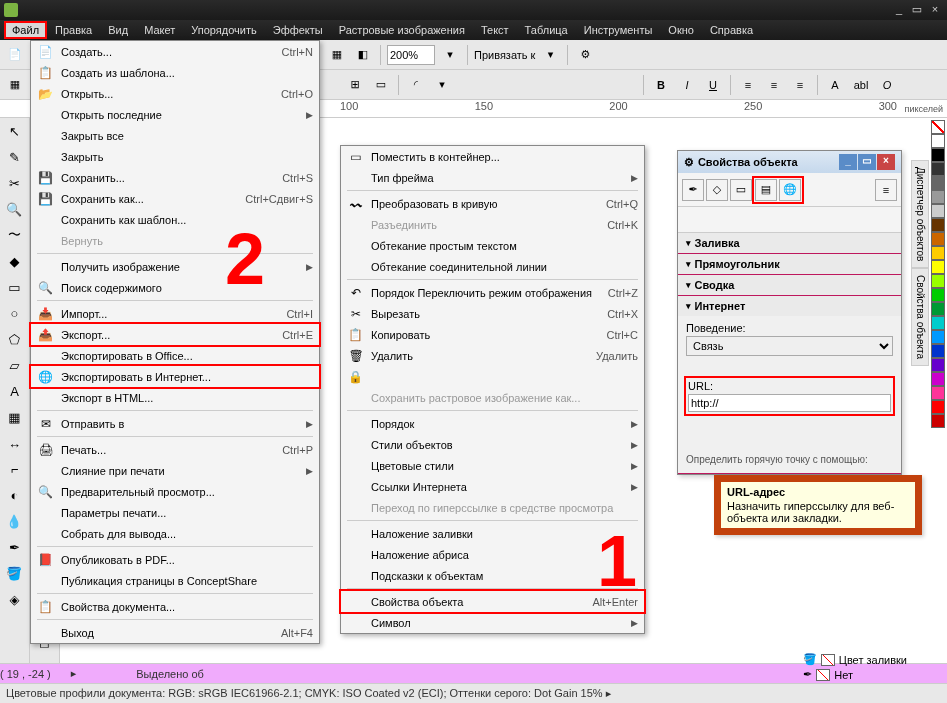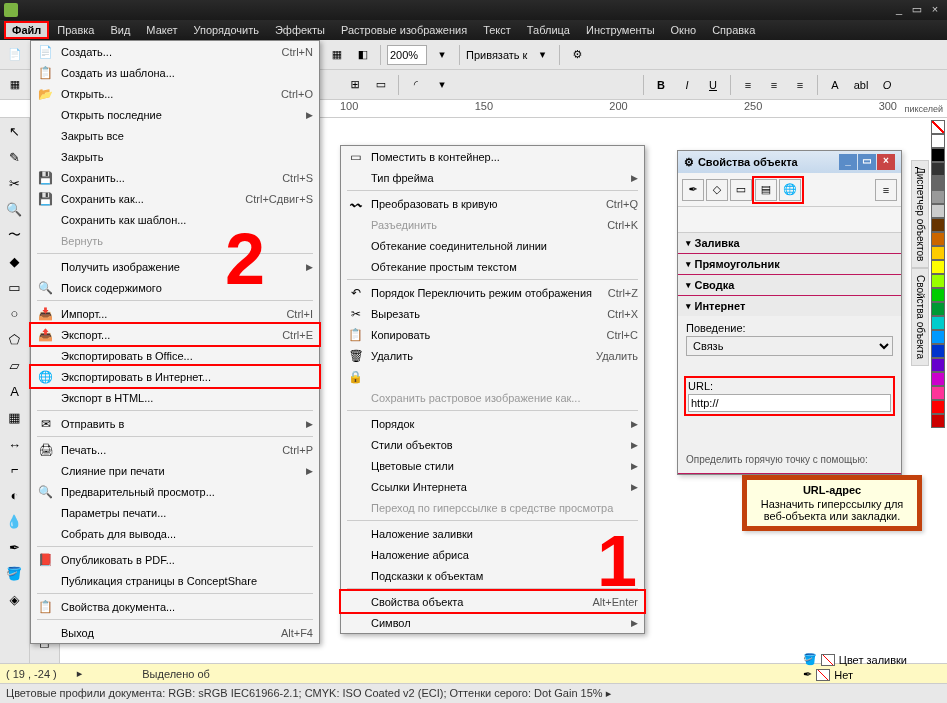--- a/index.html
+++ b/index.html
@@ -5,21 +5,21 @@
 * { margin: 0; padding: 0; box-sizing: border-box; font-family: Tahoma, Arial, sans-serif; font-size: 11px; }
 body { background: #f0f0f0; width: 947px; height: 703px; overflow: hidden; position: relative; }
 
 .titlebar { background: linear-gradient(#2a2a2a, #1a1a1a); height: 20px; display: flex; align-items: center; padding: 0 4px; color: #ddd; }
 .titlebar .logo { width: 14px; height: 14px; background: #7cb342; border-radius: 2px; margin-right: 4px; }
 .titlebar .win-btns { margin-left: auto; display: flex; gap: 2px; }
 .titlebar .win-btn { width: 16px; height: 14px; color: #ccc; text-align: center; line-height: 12px; cursor: pointer; }
 
 .menubar { background: linear-gradient(#2a2a2a, #1a1a1a); height: 20px; display: flex; align-items: center; padding: 0 0 0 4px; color: #ddd; position: relative; z-index: 10; }
 .menubar .mitem { padding: 2px 8px; cursor: pointer; }
-.menubar .mitem.active { background: #d8d8d8; color: #000; font-weight: bold; }
+.menubar .mitem.active { background: #d8d8d8; color: #000; }
 .menubar .highlight-file { border: 2px solid #ff0000; padding: 1px 6px; }
 
 .toolbar1 { background: #e8e8e8; height: 30px; display: flex; align-items: center; padding: 0 4px; gap: 4px; border-bottom: 1px solid #ccc; }
 .toolbar2 { background: #e8e8e8; height: 30px; display: flex; align-items: center; padding: 0 4px; gap: 4px; border-bottom: 1px solid #ccc; }
 .toolbar1 .tbtn, .toolbar2 .tbtn { width: 22px; height: 22px; display: flex; align-items: center; justify-content: center; cursor: pointer; border: 1px solid transparent; }
 .toolbar1 .sep, .toolbar2 .sep { width: 1px; height: 20px; background: #bbb; margin: 0 2px; }
 .toolbar1 select, .toolbar1 input { height: 20px; font-size: 11px; border: 1px solid #aaa; padding: 0 2px; }
 
 .ruler { background: #fff; height: 18px; border-bottom: 1px solid #ccc; display: flex; align-items: center; position: relative; overflow: hidden; }
 .ruler .ticks { position: absolute; left: 340px; right: 50px; top: 0; bottom: 0; display: flex; justify-content: space-between; font-size: 9px; color: #555; }
@@ -60,30 +60,30 @@
 .props-panel .phdr .wbtn.close { background: #c94545; }
 .props-panel .tabrow { height: 34px; display: flex; align-items: center; padding: 4px; gap: 2px; background: #f4f4f4; border-bottom: 1px solid #ccc; }
 .props-panel .tabrow .tab { width: 22px; height: 22px; border: 1px solid #aaa; display: flex; align-items: center; justify-content: center; cursor: pointer; }
 .props-panel .section { border-bottom: 1px solid #be185d; }
 .props-panel .shdr { background: #eaeaea; padding: 4px 8px; font-weight: bold; cursor: pointer; display: flex; align-items: center; }
 .props-panel .shdr::before { content: "▾"; margin-right: 4px; font-size: 9px; }
 .props-panel .sbody { padding: 6px 8px; }
 .props-panel .sbody label { display: block; margin-bottom: 2px; }
 .props-panel .sbody select, .props-panel .sbody input { width: 100%; border: 1px solid #aaa; padding: 2px; font-size: 11px; }
 .props-panel .url-group { outline: 2px solid #ff0000; padding: 2px; margin-top: 16px; }
-.tooltip { position: absolute; right: 25px; top: 475px; width: 180px; background: #ffffe1; border: 5px solid #c2410c; padding: 4px 6px; font-size: 11px; z-index: 200; box-shadow: 2px 2px 4px rgba(0,0,0,0.2); text-align: center; }
+.tooltip { position: absolute; right: 25px; top: 475px; width: 208px; background: #ffffe1; border: 7px solid #c2410c; padding: 4px 6px; font-size: 11px; z-index: 200; box-shadow: 2px 2px 4px rgba(0,0,0,0.2); }
 .tooltip .tt-title { font-weight: bold; margin-bottom: 2px; }
 
 .palette { position: absolute; right: 0; top: 120px; width: 16px; display: flex; flex-direction: column; z-index: 5; }
 .palette .sw { width: 14px; height: 14px; border: 1px solid #666; margin: 0; cursor: pointer; }
 .vtabs { position: absolute; right: 18px; top: 160px; width: 18px; display: flex; flex-direction: column; z-index: 5; }
 .vtabs .vt { writing-mode: vertical-rl; font-size: 10px; padding: 6px 2px; background: #e8e8e8; border: 1px solid #ccc; cursor: pointer; }
 
 .statusbar { position: absolute; bottom: 0; left: 0; right: 0; height: 20px; background: #e8e8e8; border-top: 1px solid #ccc; display: flex; align-items: center; padding: 0 6px; font-size: 10px; color: #333; }
-.statusbar2 { position: absolute; bottom: 20px; left: 0; right: 0; height: 20px; background: #fef9c3; border-top: 1px solid #ccc; display: flex; align-items: center; padding: 0 6px; font-size: 10px; color: #333; }
+.statusbar2 { position: absolute; bottom: 20px; left: 0; right: 0; height: 20px; background: #f0abfc; border-top: 1px solid #ccc; display: flex; align-items: center; padding: 0 0; font-size: 10px; color: #333; }
 .fill-indicator { position: absolute; bottom: 22px; right: 40px; display: flex; flex-direction: column; gap: 2px; font-size: 10px; z-index: 6; }
 .fill-indicator .row { display: flex; align-items: center; gap: 4px; }
 .fill-indicator .sw2 { width: 14px; height: 12px; border: 1px solid #666; }
 
 .big-num { position: absolute; font-size: 72px; font-weight: bold; color: #ff0000; z-index: 150; font-family: Arial; }
 .num1 { right: 310px; top: 520px; }
 .num2 { left: 225px; top: 218px; }
 
 .canvas-bg-stripe { position: absolute; left: 320px; top: 165px; width: 18px; height: 310px; background: linear-gradient(#c44, #4c4, #c44); z-index: 1; }
 </style>
@@ -126,21 +126,21 @@
   <div class="sep"></div>
   <div class="tbtn">↶</div>
   <div class="tbtn">↷</div>
   <div class="sep"></div>
   <div class="tbtn">📥</div>
   <div class="tbtn">📤</div>
   <div class="sep"></div>
   <div class="tbtn">▦</div>
   <div class="tbtn">◧</div>
   <div class="sep"></div>
-  <input style="width: 40px;" value="200%">
+  <input style="width: 48px;" value="200%">
   <div class="tbtn">▾</div>
   <div class="sep"></div>
   <span>Привязать к</span>
   <div class="tbtn">▾</div>
   <div class="sep"></div>
   <div class="tbtn">⚙</div>
 </div>
 
 <div class="toolbar2">
   <div class="tbtn">▦</div>
@@ -402,26 +402,26 @@
       <span class="mlabel">Преобразовать в кривую</span>
       <span class="mshort">Ctrl+Q</span>
     </div>
     <div class="mrow disabled">
       <span class="micon"></span>
       <span class="mlabel">Разъединить</span>
       <span class="mshort">Ctrl+K</span>
     </div>
     <div class="mrow">
       <span class="micon"></span>
+      <span class="mlabel">Обтекание простым текстом</span>
+      <span class="mshort"></span>
+    </div>
+    <div class="mrow">
+      <span class="micon"></span>
       <span class="mlabel">Обтекание соединительной линии</span>
-      <span class="mshort"></span>
-    </div>
-    <div class="mrow">
-      <span class="micon"></span>
-      <span class="mlabel">Обтекание простым текстом</span>
       <span class="mshort"></span>
     </div>
     <div class="msep"></div>
     <div class="mrow">
       <span class="micon">↶</span>
       <span class="mlabel">Порядок Переключить режим отображения</span>
       <span class="mshort">Ctrl+Z</span>
     </div>
     <div class="mrow">
       <span class="micon">✂</span>

